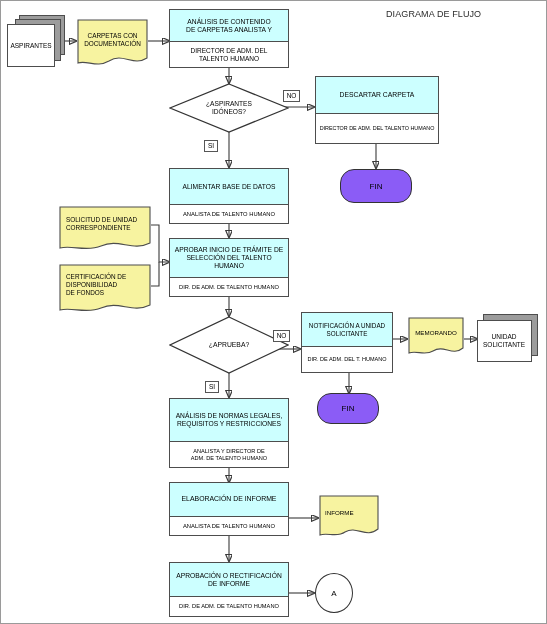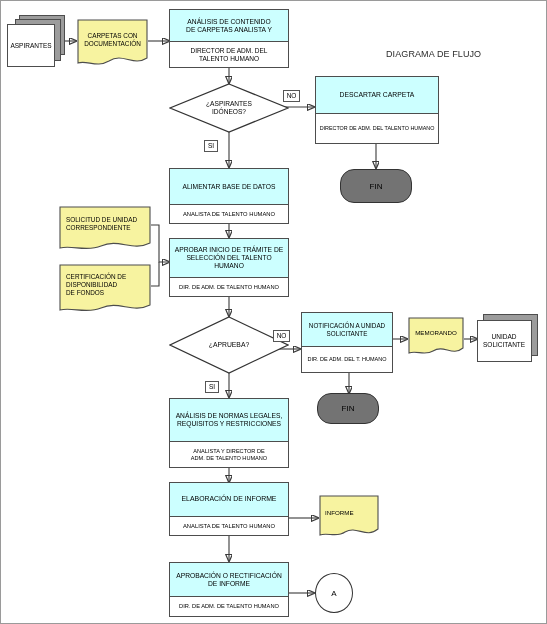--- a/index.html
+++ b/index.html
@@ -78,21 +78,21 @@
     position:absolute;left:0;top:0;right:0;bottom:0;
     display:flex;align-items:center;justify-content:center;
     text-align:center;line-height:1.2;color:#000;
     white-space:pre-line;
   }
 
   
   .term{
     position:absolute;box-sizing:border-box;
     border:1px solid #333;border-radius:14px;
-    background:#737373;
+    background:#8b5cf6;
     display:flex;align-items:center;justify-content:center;
     color:#000;
   }
   
   .conn{
     position:absolute;box-sizing:border-box;
     border:1px solid #333;border-radius:50%;
     background:#fff;
     display:flex;align-items:center;justify-content:center;
     color:#000;
@@ -103,21 +103,21 @@
     position:absolute;box-sizing:border-box;
     border:1px solid #555;background:#fff;
     display:flex;align-items:center;justify-content:center;
     color:#000;line-height:1;
     padding:0 2px;
   }
 
   
   .title{
     position:absolute;color:#2b2b2b;
-    letter-spacing:.1px;white-space:nowrap;margin-top:40px;
+    letter-spacing:.1px;white-space:nowrap;
   }
 
   
   #wires{position:absolute;left:0;top:0;width:547px;height:624px;pointer-events:none;}
   #wires line,#wires path,#wires polyline{stroke:#3a3a3a;stroke-width:1.1;fill:none;}
 </style>
 </head>
 <body>
 
 <div id="canvas">

